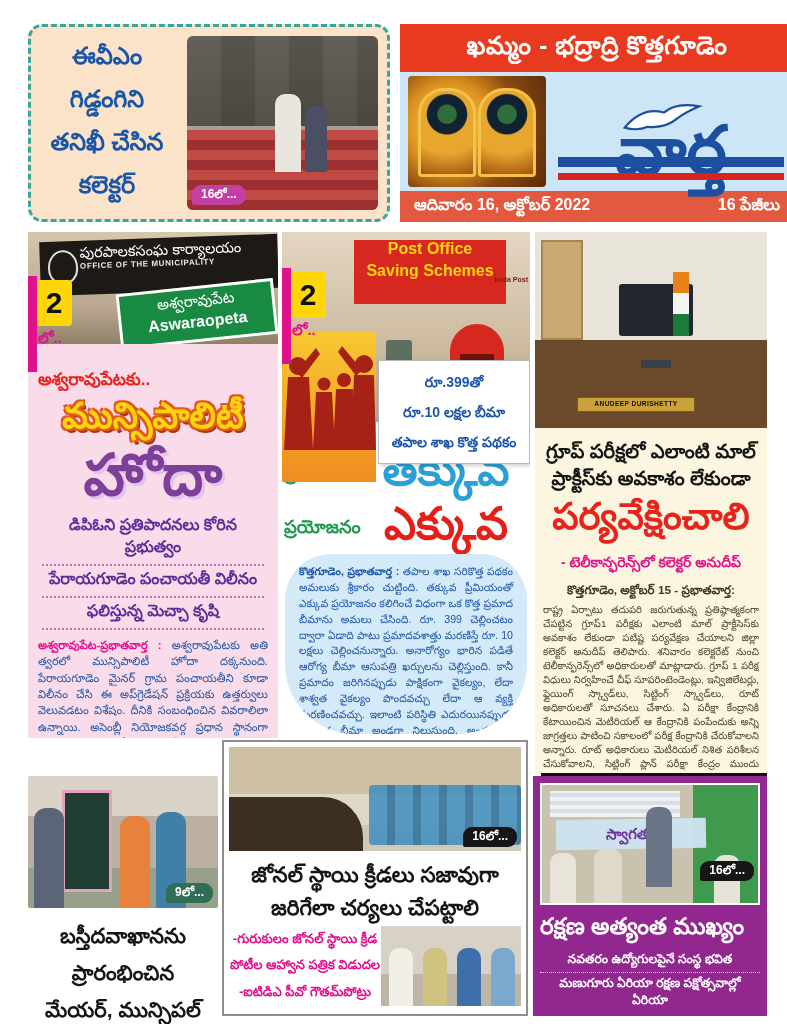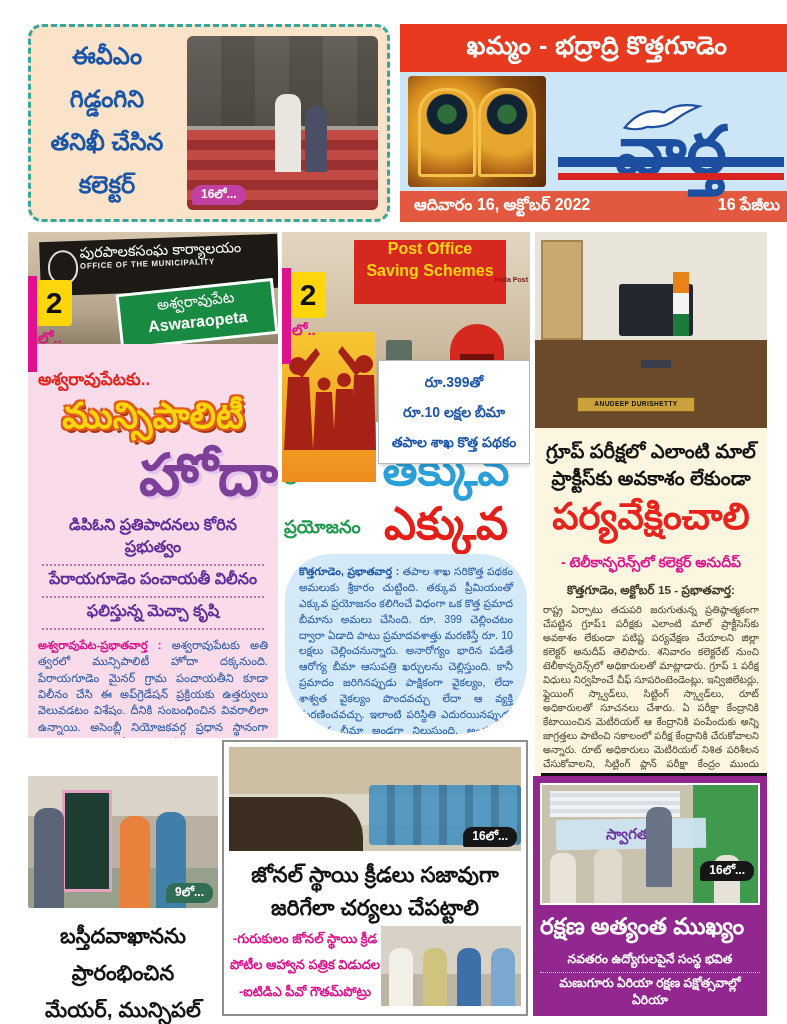--- a/index.html
+++ b/index.html
@@ -58,21 +58,21 @@
   .sign-black .t1{font-size:14.5px;line-height:1.1;}
   .sign-black .t2{font-size:8px;letter-spacing:.6px;color:#e8e8e8;font-weight:bold;}
   .sign-green{position:absolute;bottom:2px;right:2px;width:158px;height:56px;background:#188a41;border:3px solid #fff;
               transform:rotate(-6deg);color:#fff;text-align:center;box-sizing:border-box;}
   .sign-green .t1{font-size:15px;margin-top:3px;}
   .sign-green .t2{font-size:16px;font-weight:bold;}
   .muni-badge{left:0;top:48px;}
   .muni-kicker{color:#e5231d;font-weight:bold;font-size:17px;margin:26px 10px 0;}
   .muni-h1{text-align:center;font-size:36px;font-weight:bold;color:#ffd60a;margin-top:2px;
            text-shadow:-2px -2px 0 #e2581d,2px -2px 0 #e2581d,-2px 2px 0 #e2581d,2px 2px 0 #e2581d,3px 4px 0 #a8330f;}
-  .muni-h2{text-align:right;font-size:58px;font-weight:bold;color:#7d3f98;line-height:1.05;
+  .muni-h2{text-align:center;font-size:58px;font-weight:bold;color:#7d3f98;line-height:1.05;
            text-shadow:3px 3px 0 #e2c4ef;}
   .muni-subs{margin:6px 14px 0;text-align:center;color:#5f2d9b;font-size:16px;font-weight:bold;}
   .muni-subs div{padding:4px 0;border-bottom:2px dotted #cf6ab0;}
   .muni-body{margin:7px 10px;font-size:11.3px;line-height:1.45;color:#1d55a8;text-align:justify;overflow:hidden;}
   .lead-mag{color:#e0118c;font-weight:bold;}
   
   .po{position:absolute;left:282px;top:232px;width:248px;height:506px;background:#fff;overflow:hidden;}
   .po-photo{position:relative;height:190px;background:linear-gradient(180deg,#e3d6c2,#cdbba0 60%,#b4a288);overflow:hidden;}
   .po-sign{position:absolute;top:8px;left:72px;width:152px;height:64px;background:#d6281e;color:#ffd60a;
            text-align:center;font-weight:bold;box-sizing:border-box;}

